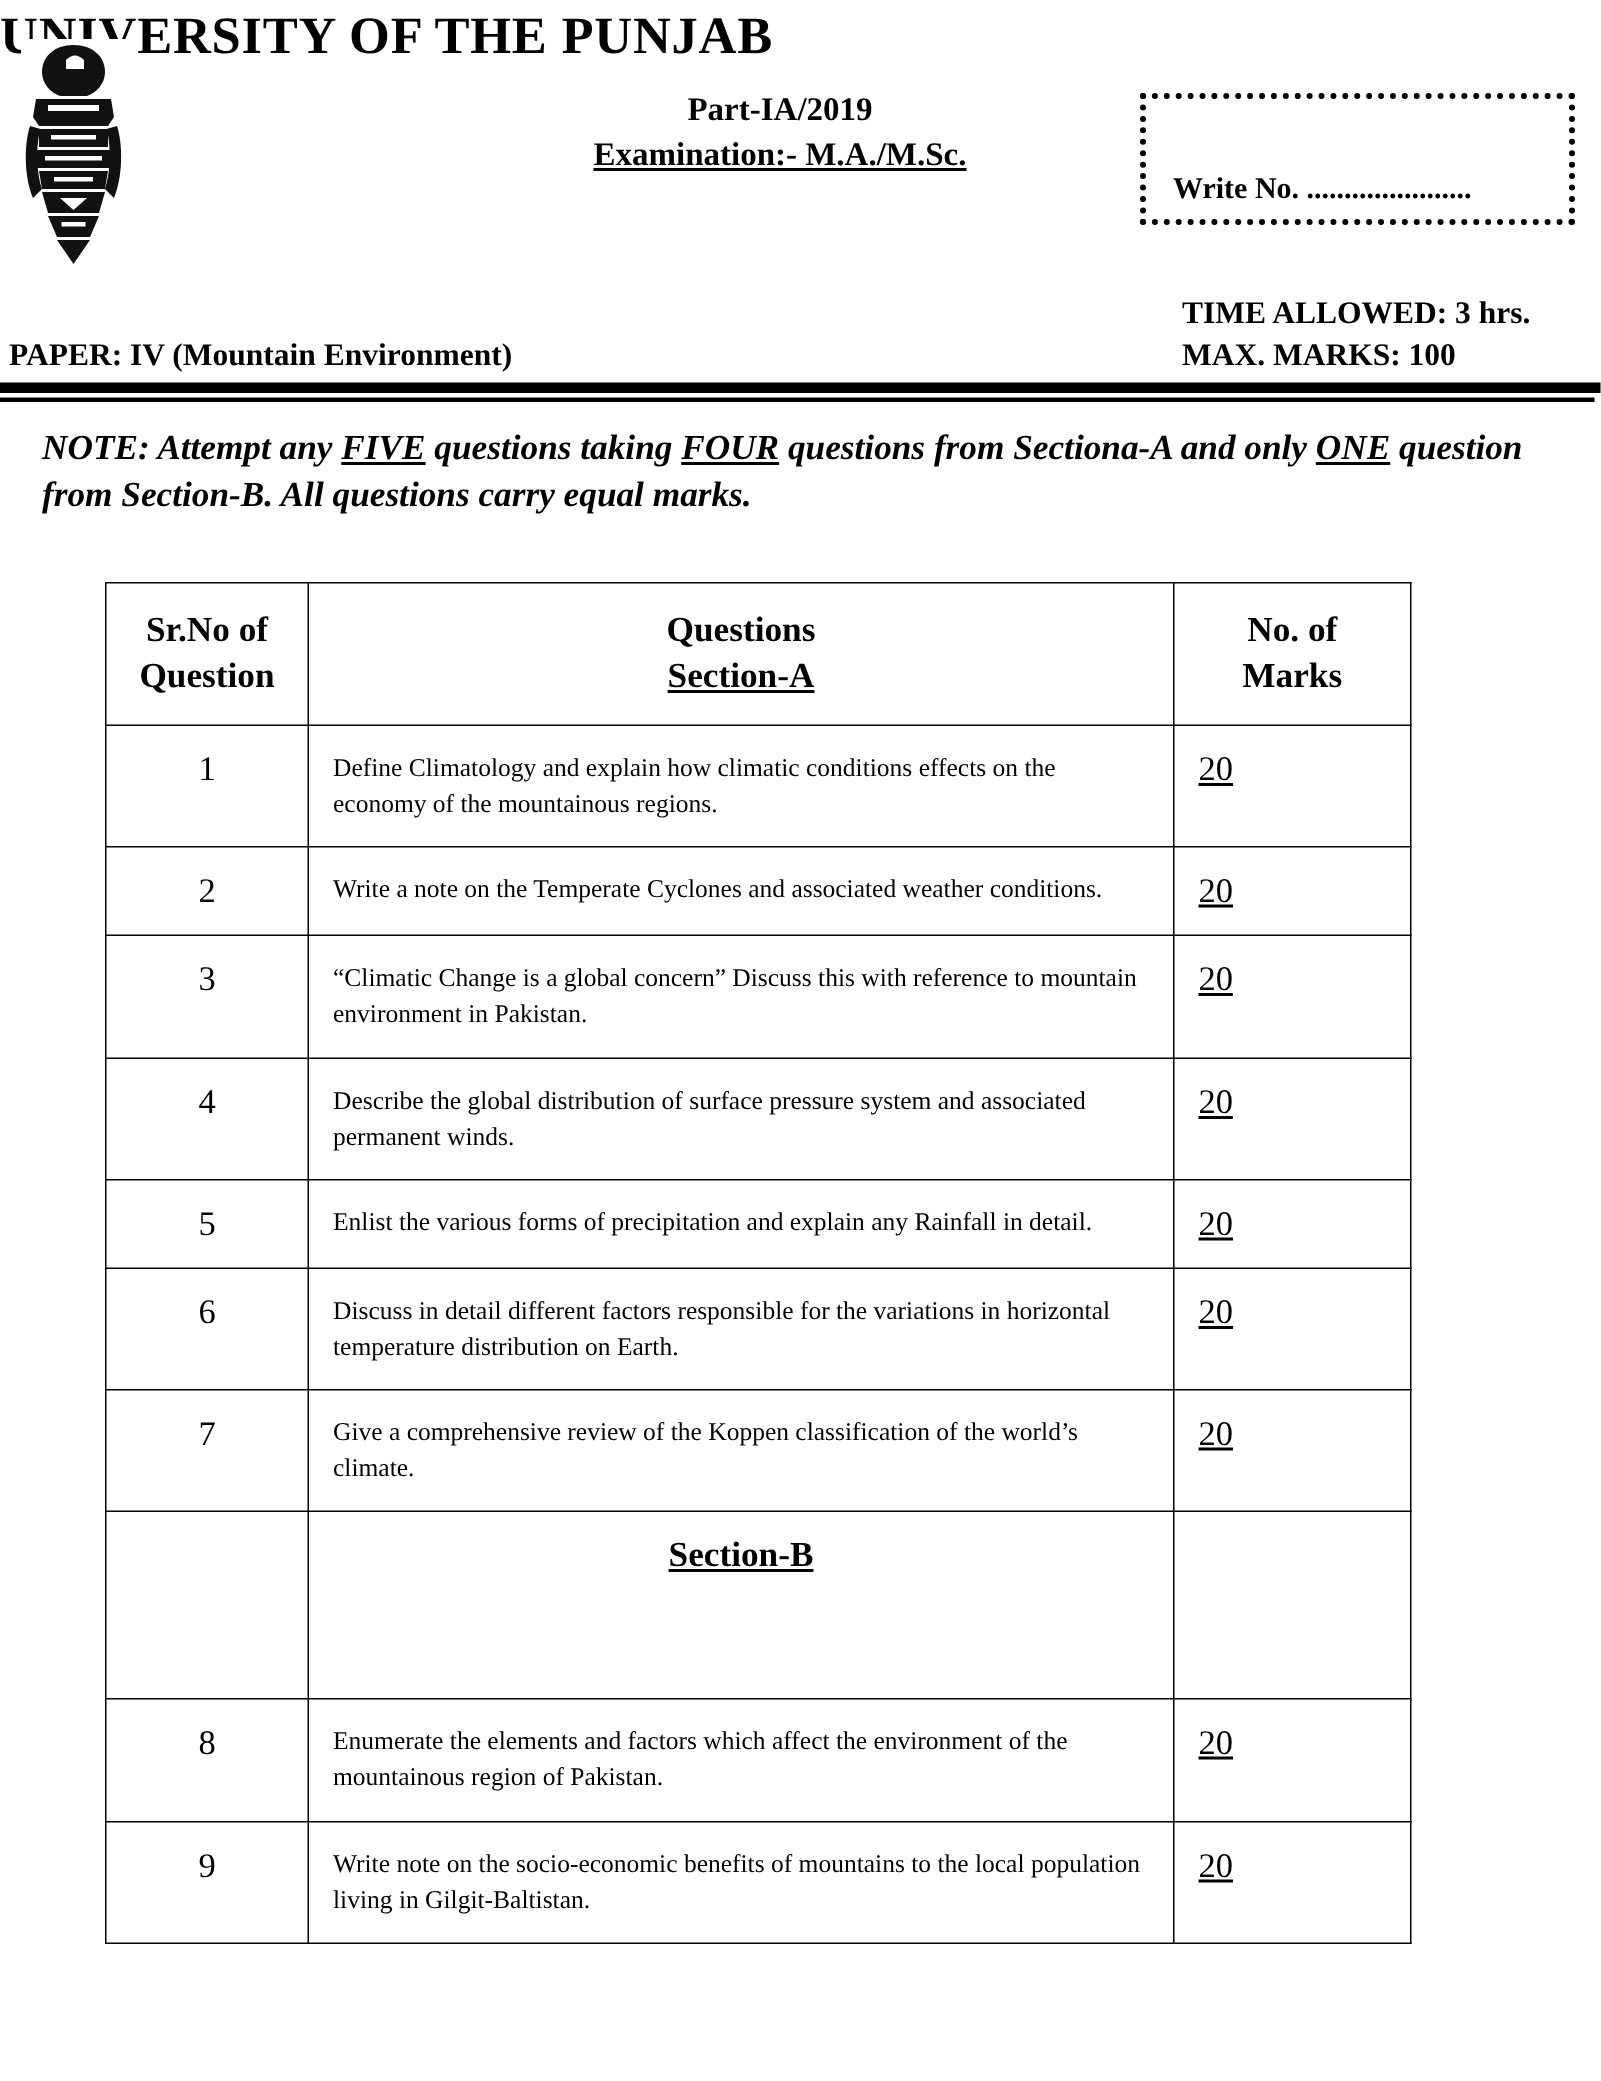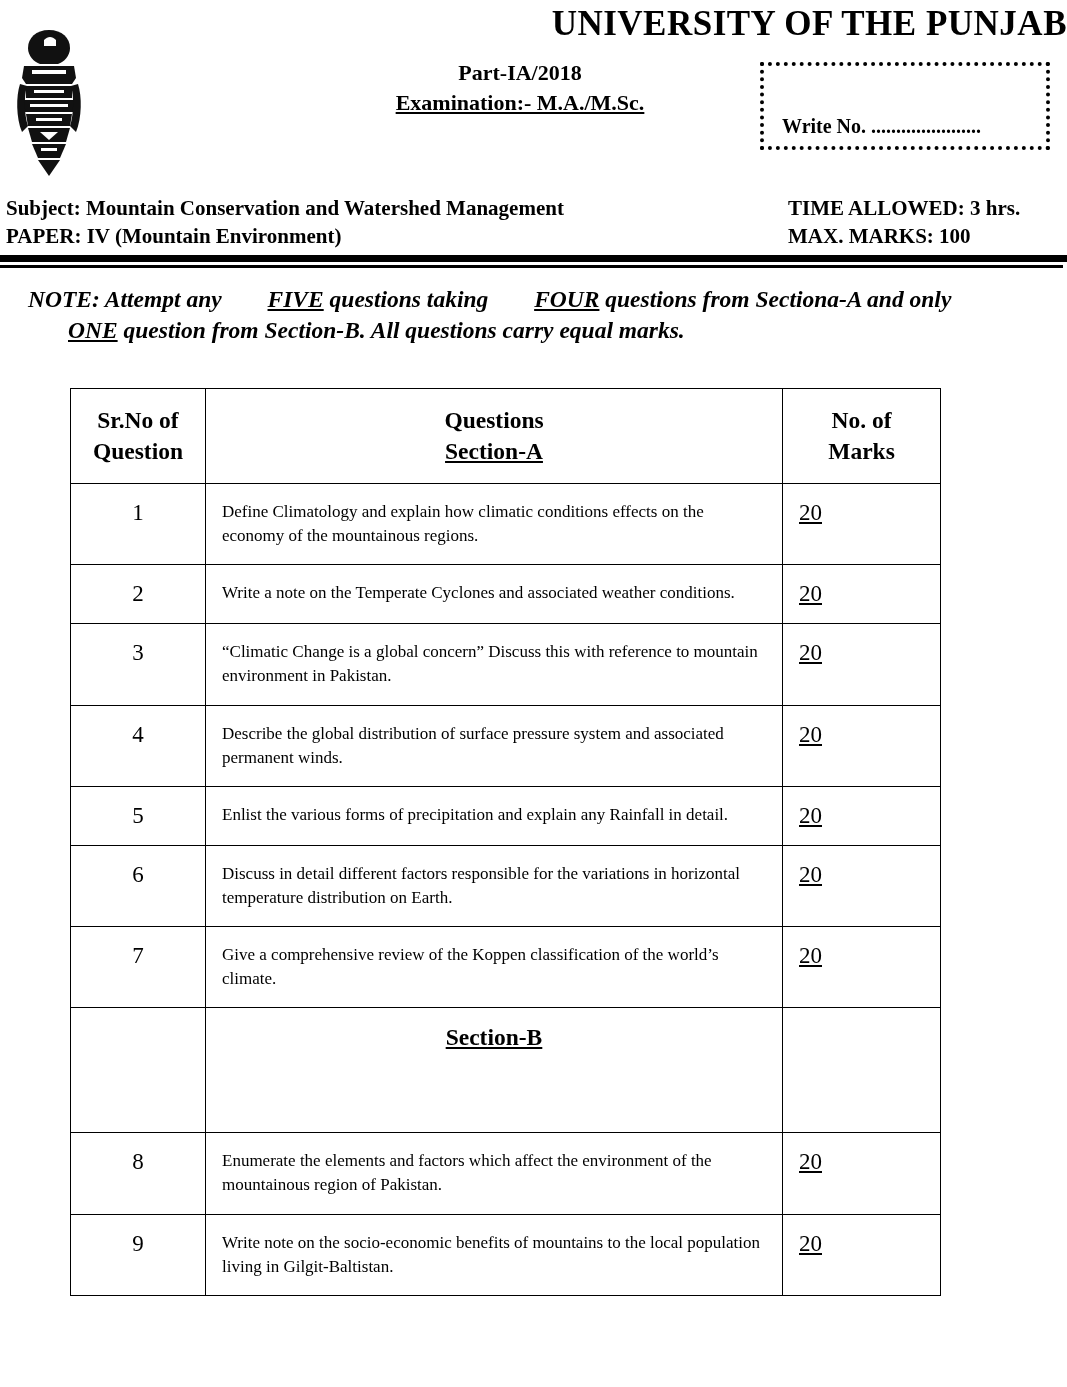--- a/index.html
+++ b/index.html
@@ -21,21 +21,21 @@
     width: 1067px;
     height: 1387px;
   }
 
   
   .uni-title {
     position: absolute;
     top: 4px;
     left: 0;
     width: 1067px;
-    text-align: right;
+    text-align: left;
     font-size: 35px;
     font-weight: bold;
     letter-spacing: 0.5px;
     font-family: "Liberation Serif", "DejaVu Serif", serif;
   }
 
   .crest {
     position: absolute;
     left: 14px;
     top: 26px;
@@ -116,21 +116,21 @@
   .note {
     position: absolute;
     left: 28px;
     top: 284px;
     width: 1010px;
     font-size: 23.5px;
     font-weight: bold;
     font-style: italic;
     line-height: 1.32;
   }
-  .note u { text-decoration: underline; margin-left: 40px; }
+  .note u { text-decoration: underline; }
 
   
   .qtable {
     position: absolute;
     left: 70px;
     top: 388px;
     width: 870px;
     border-collapse: collapse;
     table-layout: fixed;
   }
@@ -213,30 +213,29 @@
       <rect x="20" y="64" width="30" height="3"></rect>
       <rect x="16" y="78" width="38" height="3"></rect>
       <rect x="22" y="92" width="26" height="3"></rect>
       <path d="M26 106 L44 106 L35 114 Z"></path>
       <rect x="27" y="122" width="16" height="3"></rect>
     </g>
   </svg>
 
   <div class="exam-block">
     <div class="exam-line1">
-      <span class="part">Part-I</span><span>A/2018</span>
+      <span class="part">Part-I</span><span>A/2019</span>
     </div>
     <div class="exam-line2">Examination:- M.A./M.Sc.</div>
   </div>
 
   <div class="roll-box">
     <span class="roll-label">Write No. ......................</span>
   </div>
 
-  <div class="subject-line">Subject: Mountain Conservation and Watershed Management</div>
   <div class="paper-line">PAPER: IV (Mountain Environment)</div>
   <div class="time-line">TIME ALLOWED: 3 hrs.</div>
   <div class="marks-line">MAX. MARKS: 100</div>
 
   <div class="rule-thick"></div>
   <div class="rule-thin"></div>
 
   <div class="note">
     <span>NOTE: Attempt any </span><u>FIVE</u><span> questions taking </span><u>FOUR</u><span> questions from Sectiona-A and only </span><u>ONE</u><span> question from Section-B. All questions carry equal marks.</span>
   </div>

